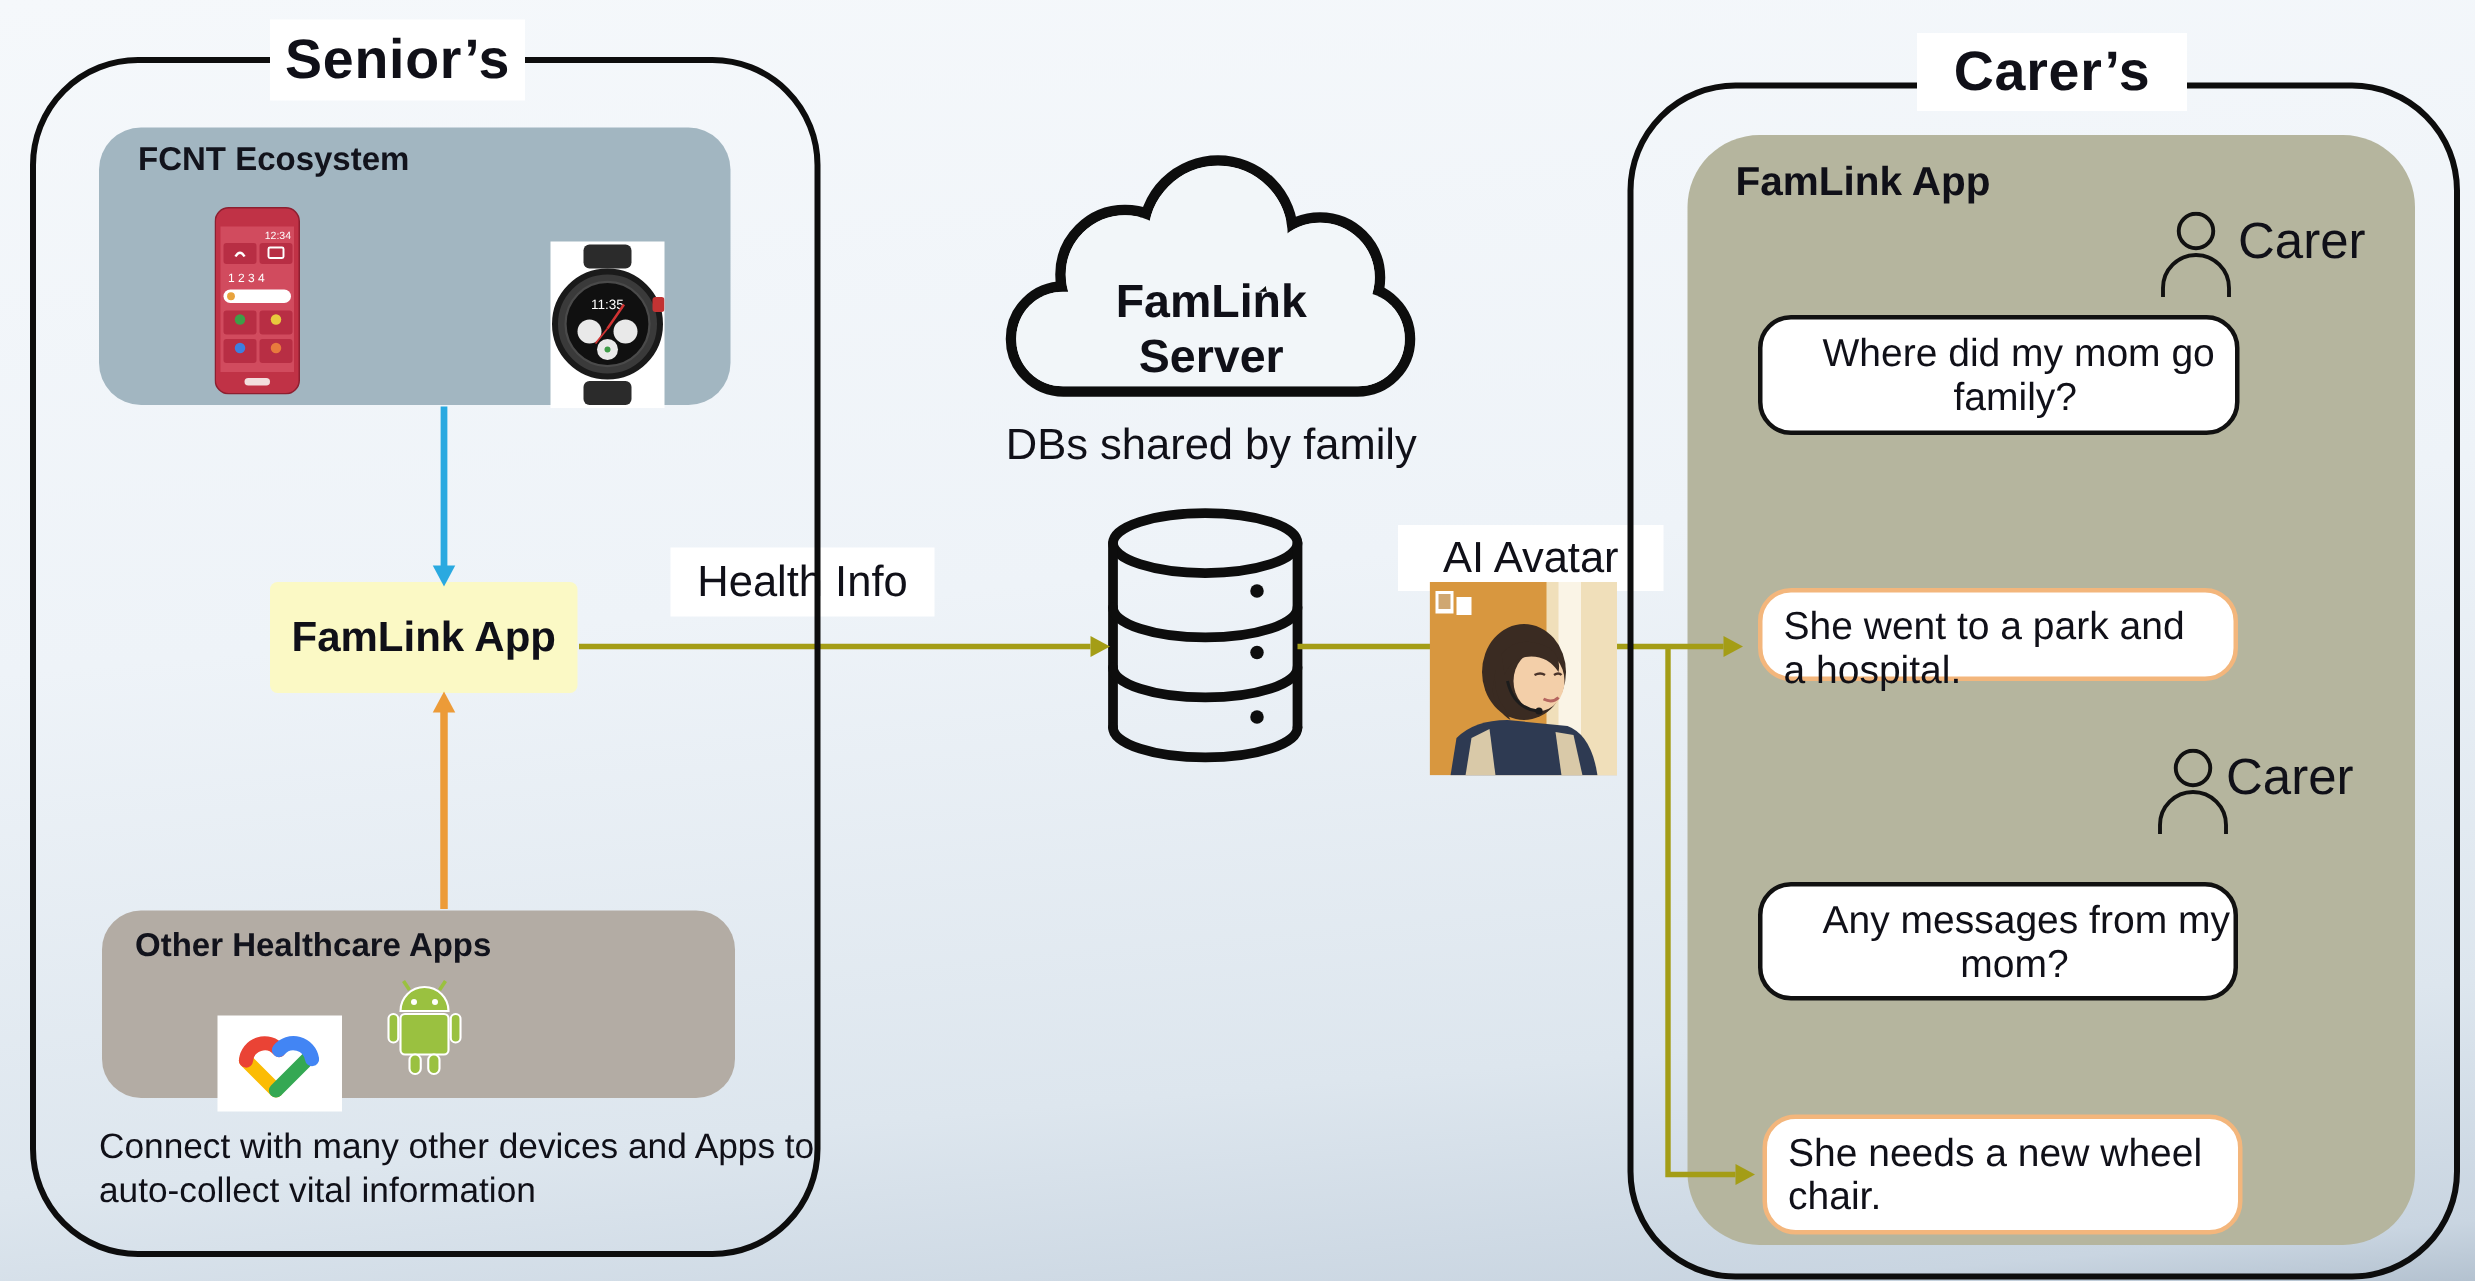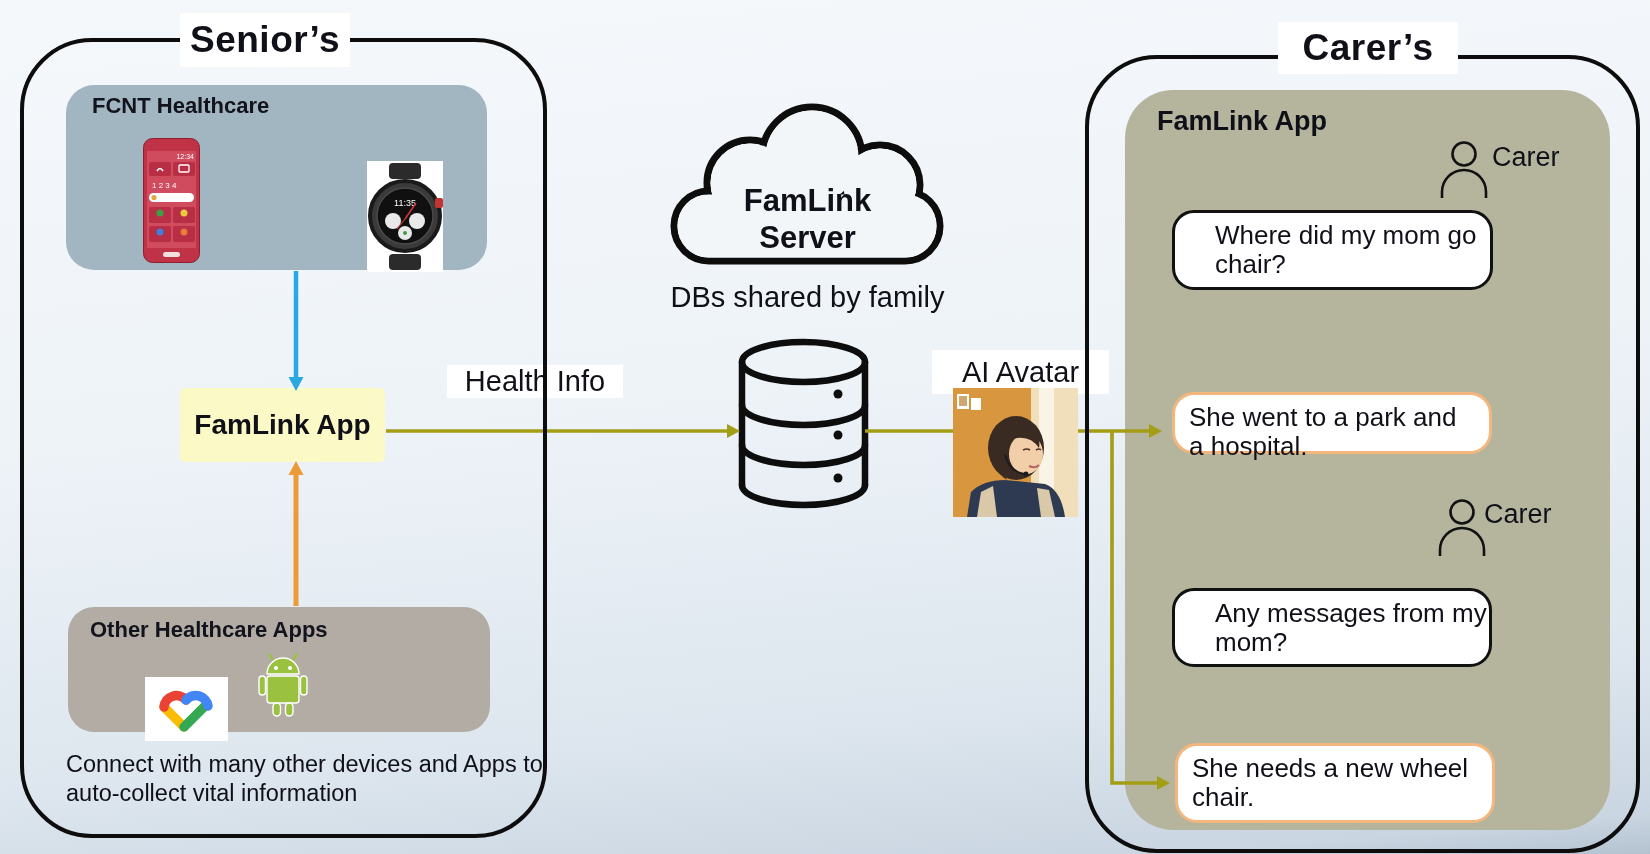--- a/index.html
+++ b/index.html
@@ -21,41 +21,41 @@
   .caption{position:absolute;left:66px;top:750px;width:480px;font-size:23.5px;line-height:29px;z-index:2;}
   .white-tile{position:absolute;background:#ffffff;z-index:3;display:flex;align-items:center;justify-content:center;margin-top:24px;}
   
   .white-label{position:absolute;background:#ffffff;display:flex;align-items:center;justify-content:center;
     font-size:29px;z-index:4;}
   .cloud-text{position:absolute;left:660px;top:182px;width:295px;text-align:center;font-weight:700;font-size:31px;line-height:37px;z-index:3;}
   .db-caption{position:absolute;left:640px;top:281px;width:335px;text-align:center;font-size:29px;z-index:3;}
   
   .carer-app-box{position:absolute;left:1125px;top:90px;width:485px;height:740px;background:#b5b59e;border-radius:48px;z-index:2;}
   .carer-app-label{position:absolute;left:1157px;top:106px;font-weight:700;font-size:27px;z-index:3;}
-  .carer-label{position:absolute;font-size:27px;z-index:3;}
+  .carer-label{position:absolute;font-size:34px;z-index:3;}
   .bubble{position:absolute;background:#ffffff;border:3px solid #111111;border-radius:22px;z-index:6;
     font-size:26px;line-height:29px;padding:8px 18px;box-sizing:border-box;white-space:nowrap;}
-  .bubble.right{text-align:left;padding-left:40px;}
+  .bubble.right{text-align:center;padding-left:40px;}
   .bubble.reply{border-color:#f3b67c;text-align:left;padding-left:14px;}
   .overlay{position:absolute;left:0;top:0;z-index:4;pointer-events:none;}
   .icon-svg{position:absolute;z-index:3;}
   .avatar{position:absolute;left:953px;top:388px;width:125px;height:129px;z-index:6;overflow:hidden;}
 </style>
 </head>
 <body>
 
 <div class="stage">
 
   <div class="panel" style="left:20px;top:38px;width:519px;height:792px;"></div>
   <div class="panel-title" style="left:180px;top:13px;width:170px;height:54px;">
     <span>Senior’s</span>
   </div>
 
   <div class="fcnt-box">
-    <div class="box-label" style="position:absolute;left:26px;top:8px;">FCNT Healthcare</div>
+    <div class="box-label" style="position:absolute;left:26px;top:8px;">FCNT Ecosystem</div>
   </div>
 
   <svg class="icon-svg" style="left:143px;top:138px;" width="57" height="125" viewBox="0 0 57 125">
     <rect x="0.5" y="0.5" width="56" height="124" rx="9" fill="#c03246" stroke="#8d1f30"></rect>
     <rect x="4" y="13" width="49" height="97" fill="#d14b5e"></rect>
     <text x="51" y="21" font-size="7" fill="#ffffff" text-anchor="end" font-family="Liberation Sans, sans-serif">12:34</text>
     <rect x="6" y="24" width="22" height="14" rx="2" fill="#b82e44"></rect>
     <rect x="30" y="24" width="22" height="14" rx="2" fill="#b82e44"></rect>
     <path d="M14 33 q3 -5 6 0" stroke="#fff" stroke-width="1.6" fill="none"></path>
     <rect x="36" y="27" width="10" height="7" rx="1" fill="none" stroke="#fff" stroke-width="1.3"></rect>
@@ -157,21 +157,21 @@
       <line x1="130" y1="30" x2="130" y2="153"></line>
       <path d="M7 153 A 61.5 20 0 0 0 130 153"></path>
       <path d="M7 73 A 61.5 20 0 0 0 130 73"></path>
       <path d="M7 113 A 61.5 20 0 0 0 130 113"></path>
     </g>
     <circle cx="103" cy="62" r="4.5" fill="#0d0d0d"></circle>
     <circle cx="103" cy="103" r="4.5" fill="#0d0d0d"></circle>
     <circle cx="103" cy="146" r="4.5" fill="#0d0d0d"></circle>
   </svg>
 
-  <div class="white-label" style="left:447px;top:365px;width:176px;height:33px;">Health Info</div>
+  <div class="white-label" style="left:447px;top:365px;width:176px;height:46px;">Health Info</div>
 
   <div class="white-label" style="left:932px;top:350px;width:177px;height:44px;z-index:4;">AI Avatar</div>
 
   <div class="avatar">
     <svg width="125" height="129" viewBox="0 0 125 129">
       <rect width="125" height="129" fill="#d8973f"></rect>
       <rect x="78" y="0" width="47" height="129" fill="#f0dfba"></rect>
       <rect x="86" y="0" width="15" height="129" fill="#faf4e6"></rect>
       <rect x="4" y="6" width="12" height="15" fill="#ffffff"></rect>
       <rect x="6" y="8" width="8" height="10" fill="#cfa772"></rect>
@@ -227,21 +227,21 @@
   <div class="carer-app-label">FamLink App</div>
 
   <svg class="icon-svg" style="left:1439px;top:141px;" width="50" height="58" viewBox="0 0 50 58">
     <circle cx="25" cy="13" r="11.5" fill="none" stroke="#111111" stroke-width="2.6"></circle>
     <path d="M3 57 V51 A22 22 0 0 1 47 51 V57" fill="none" stroke="#111111" stroke-width="2.6"></path>
   </svg>
   <div class="carer-label" style="left:1492px;top:142px;">Carer</div>
 
   <div class="bubble right" style="left:1172px;top:210px;width:321px;height:80px;">
     <div>Where did my mom go</div>
-    <div>chair?</div>
+    <div>family?</div>
   </div>
 
   <div class="bubble reply" style="left:1172px;top:392px;width:320px;height:62px;">
     <div>She went to a park and</div>
     <div>a hospital.</div>
   </div>
 
   <svg class="icon-svg" style="left:1437px;top:499px;" width="50" height="58" viewBox="0 0 50 58">
     <circle cx="25" cy="13" r="11.5" fill="none" stroke="#111111" stroke-width="2.6"></circle>
     <path d="M3 57 V51 A22 22 0 0 1 47 51 V57" fill="none" stroke="#111111" stroke-width="2.6"></path>

